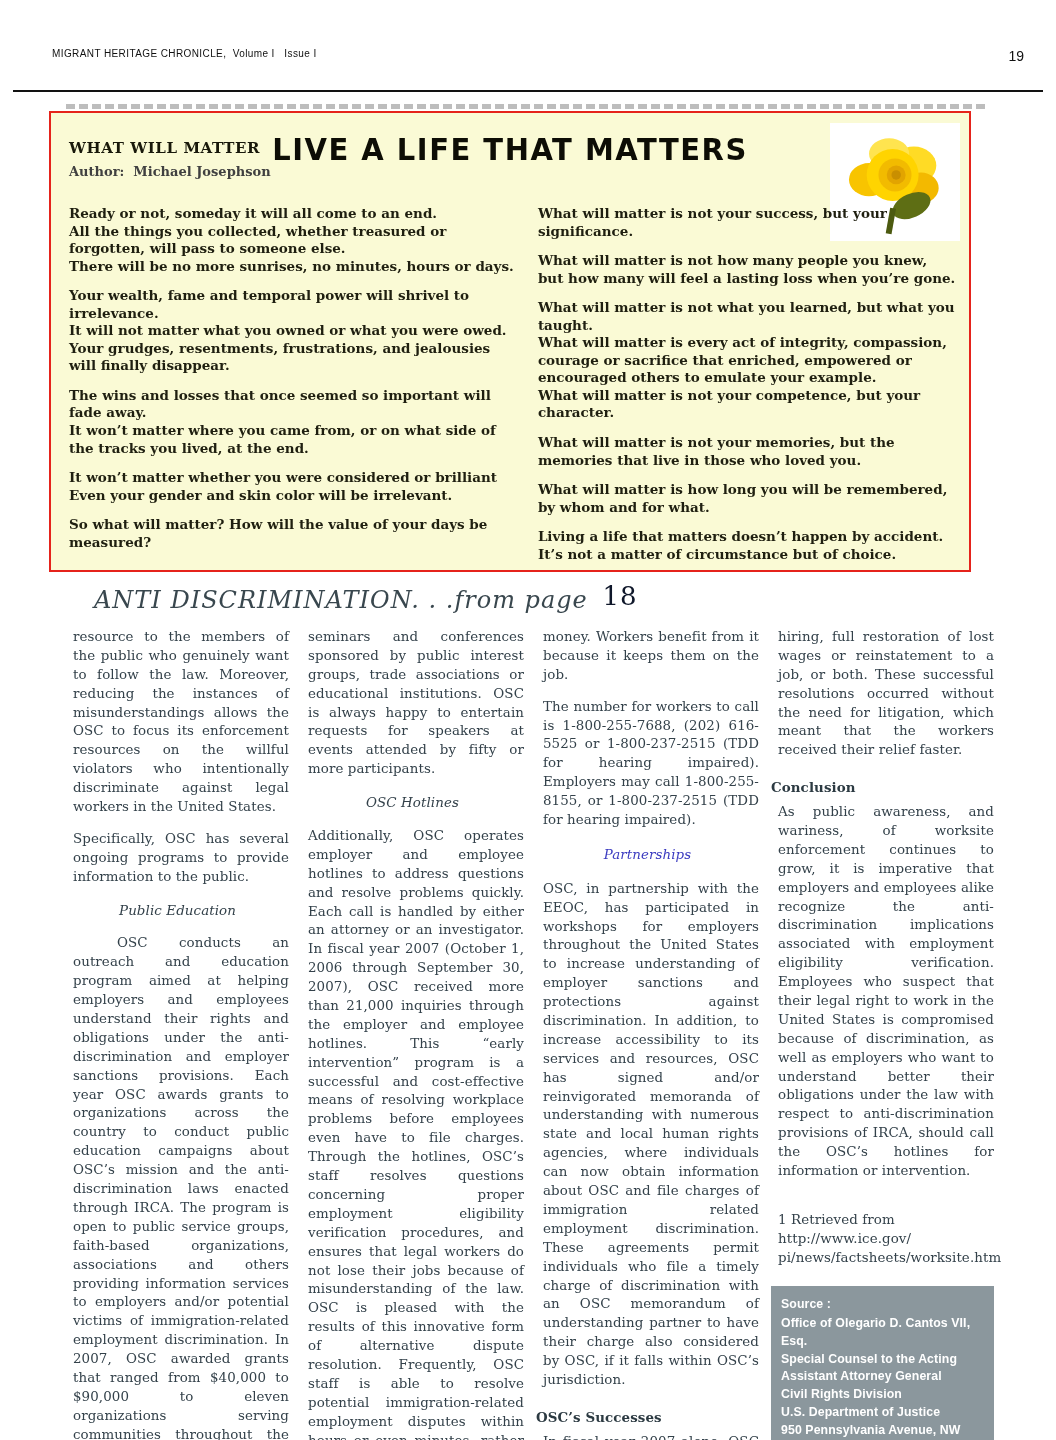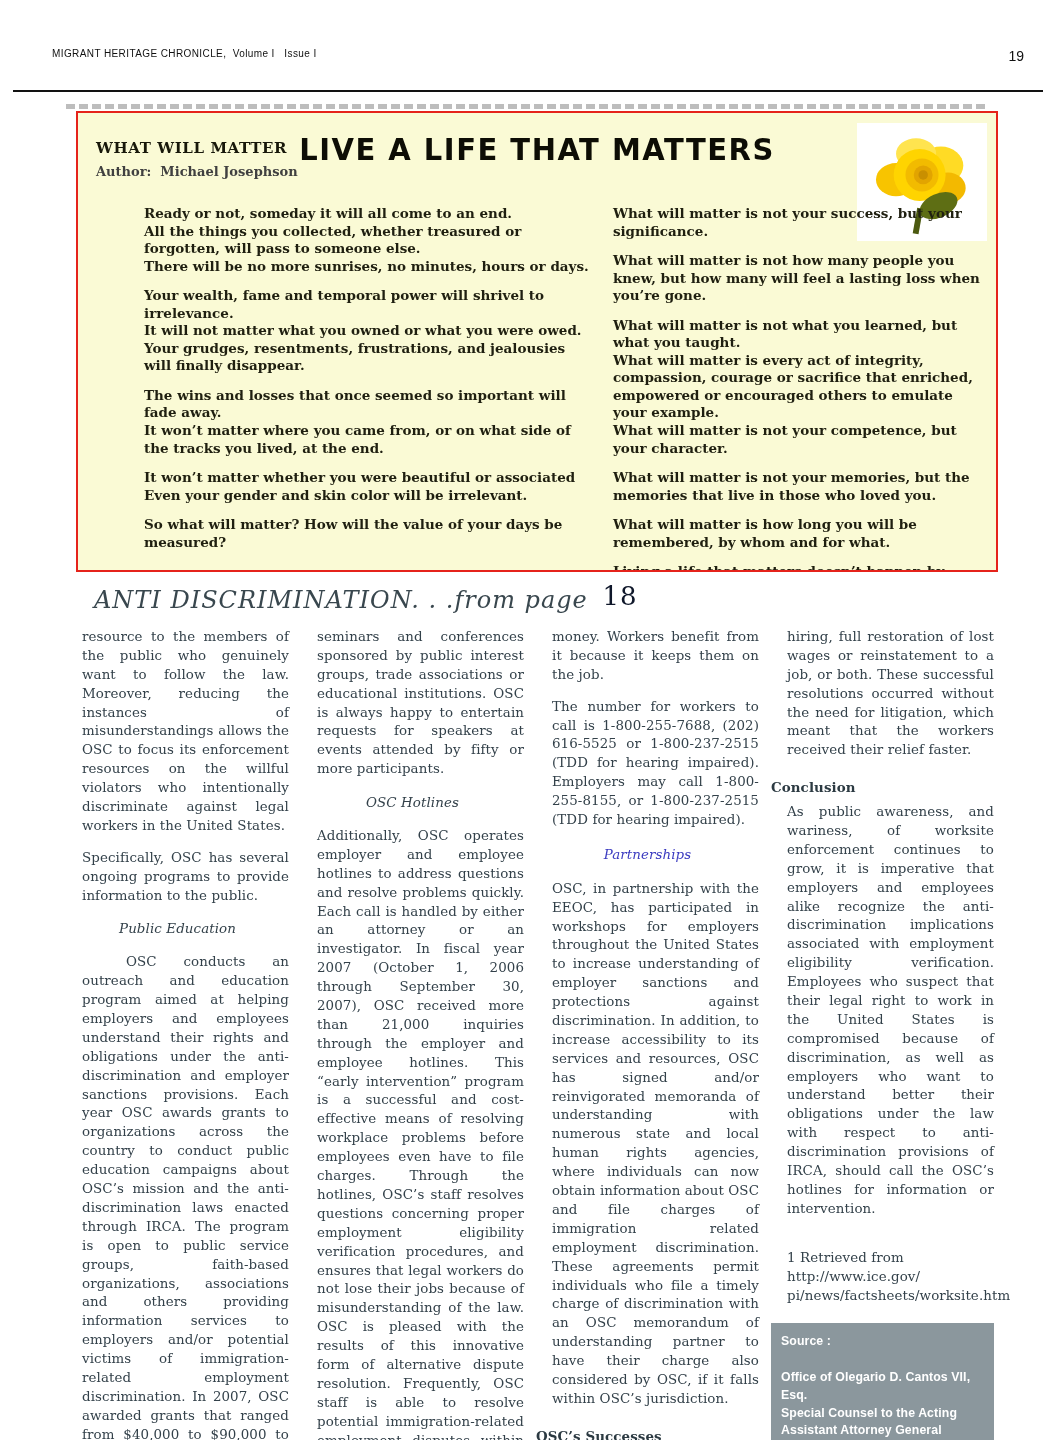--- a/index.html
+++ b/index.html
@@ -24,76 +24,76 @@
   .header-rule{position:absolute;left:13px;top:90px;width:1030px;height:2px;background:#121212;}
 
   
   .dash-line{
     position:absolute;left:66px;top:104px;width:922px;height:5px;
     background:repeating-linear-gradient(90deg,#bdbdbd 0 9px,#ffffff 9px 13px);
   }
 
   
   .matters-box{
-    position:absolute;left:76px;top:111px;width:922px;height:461px;
+    position:absolute;left:49px;top:111px;width:922px;height:461px;
     box-sizing:border-box;border:2px solid var(--box-border,#E5231B);
     background:var(--box-bg,#FAFAD5);overflow:hidden;
   }
   .mb-titleblock{position:absolute;left:18px;top:26px;}
   .mb-title{font-weight:bold;font-size:15px;letter-spacing:.6px;color:#18180a;}
   .mb-author{font-weight:bold;font-size:13px;margin-top:7px;color:#404040;white-space:pre;}
   .mb-headline{
     position:absolute;left:150px;right:150px;top:20px;text-align:center;
     font-family:"DejaVu Sans","Liberation Sans",sans-serif;
     font-weight:900;font-size:29px;letter-spacing:1.5px;color:#0d0d05;
     transform:scaleY(1.05);
   }
   .rose{position:absolute;right:9px;top:10px;width:130px;height:118px;background:#ffffff;}
   .rose svg{width:100%;height:100%;display:block;}
 
   .poem{position:absolute;left:18px;right:12px;top:92px;display:flex;gap:16px;}
   .poem-col{font-weight:bold;font-size:13.5px;line-height:1.3;color:#1f1f10;}
-  .poem-col.left{flex:0 0 51%;margin-left:48px;}
+  .poem-col.left{flex:0 0 51%;}
   .poem-col.right{flex:1 1 auto;}
   .poem-para{margin:0 0 12px 0;}
 
   
   .article-heading{
     position:absolute;left:94px;top:584px;
     font-style:italic;font-size:24px;color:#39474e;letter-spacing:1px;
   }
   .article-heading .pg18{
     font-style:normal;font-size:26px;color:#0f172a;margin-left:6px;
     position:relative;top:-3px;font-family:"DejaVu Serif",serif;
   }
 
   
   .columns{
     position:absolute;left:66px;top:628px;width:928px;
     display:flex;gap:12px;align-items:flex-start;
   }
   .col{width:223px;flex:0 0 223px;
     font-size:13.4px;line-height:1.41;color:#33414a;letter-spacing:.1px;}
-  .blk{margin:0 0 13px 16px;}
+  .blk{margin:0 0 13px 7px;}
   .blk.body{text-align:justify;}
   .blk.body-indent{text-align:justify;text-indent:44px;}
   .blk.center-italic{text-align:center;font-style:italic;margin:15px 0 14px 0;}
   .blk.center-italic-blue{text-align:center;font-style:italic;margin:16px 0 15px 0;color:var(--accent-blue,#3B3BC0);}
   .blk.bold-heading{font-weight:bold;margin:18px 0 6px 0;color:#2c3a42;}
   .blk.footnote{margin-top:30px;text-align:left;}
 
   
   .source-box{
     margin-top:18px;box-sizing:border-box;width:223px;
     background:var(--src-bg,#8B979D);color:var(--src-text,#ffffff);
     font-family:"Liberation Sans","DejaVu Sans",sans-serif;
     font-weight:bold;font-size:12.3px;line-height:1.44;
     padding:10px 10px 28px 10px;
   }
-  .src-label{margin-bottom:18px;}
+  .src-label{margin-bottom:2px;}
 </style>
 </head>
 <body>
 
 <div class="page">
 
   <span class="header-left">MIGRANT HERITAGE CHRONICLE,  Volume I   Issue I</span>
   <span class="header-right">19</span>
   <div class="header-rule"></div>
 
@@ -130,21 +130,21 @@
           <div class="poem-para">
             <div class="poem-line">Your wealth, fame and temporal power will shrivel to irrelevance.</div>
             <div class="poem-line">It will not matter what you owned or what you were owed.</div>
             <div class="poem-line">Your grudges, resentments, frustrations, and jealousies will finally disappear.</div>
           </div>
           <div class="poem-para">
             <div class="poem-line">The wins and losses that once seemed so important will fade away.</div>
             <div class="poem-line">It won’t matter where you came from, or on what side of the tracks you lived, at the end.</div>
           </div>
           <div class="poem-para">
-            <div class="poem-line">It won’t matter whether you were beautiful or associated</div>
+            <div class="poem-line">It won’t matter whether you were considered or brilliant</div>
             <div class="poem-line">Even your gender and skin color will be irrelevant.</div>
           </div>
           <div class="poem-para">
             <div class="poem-line">So what will matter? How will the value of your days be measured?</div>
           </div>
         </div>
       <div class="poem-col right">
           <div class="poem-para">
             <div class="poem-line">What will matter is not your success, but your significance.</div>
           </div>

